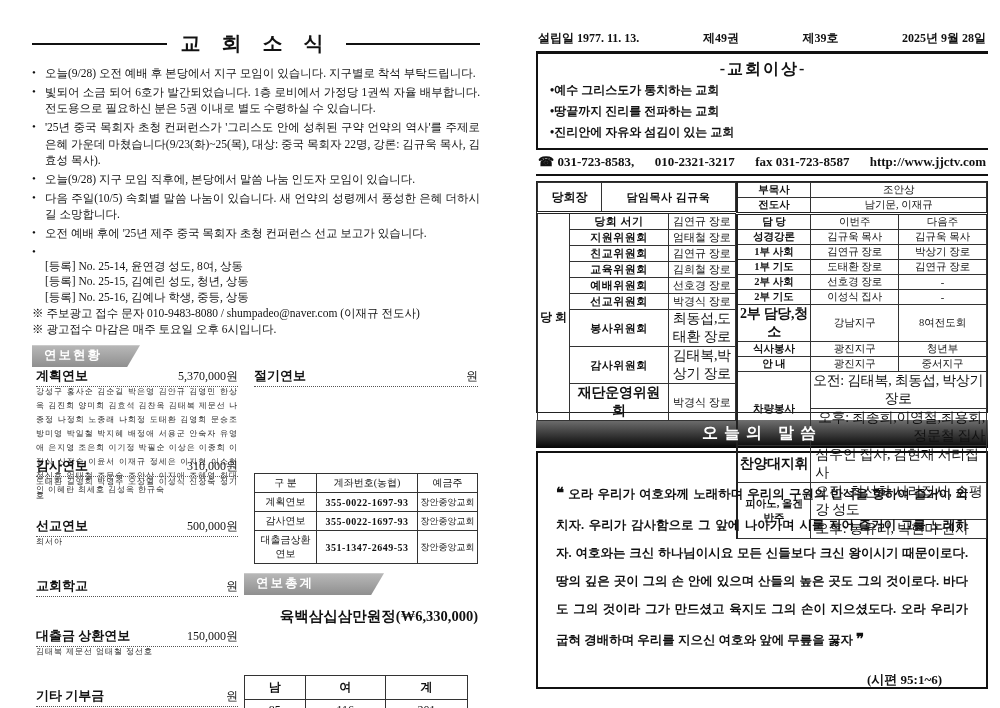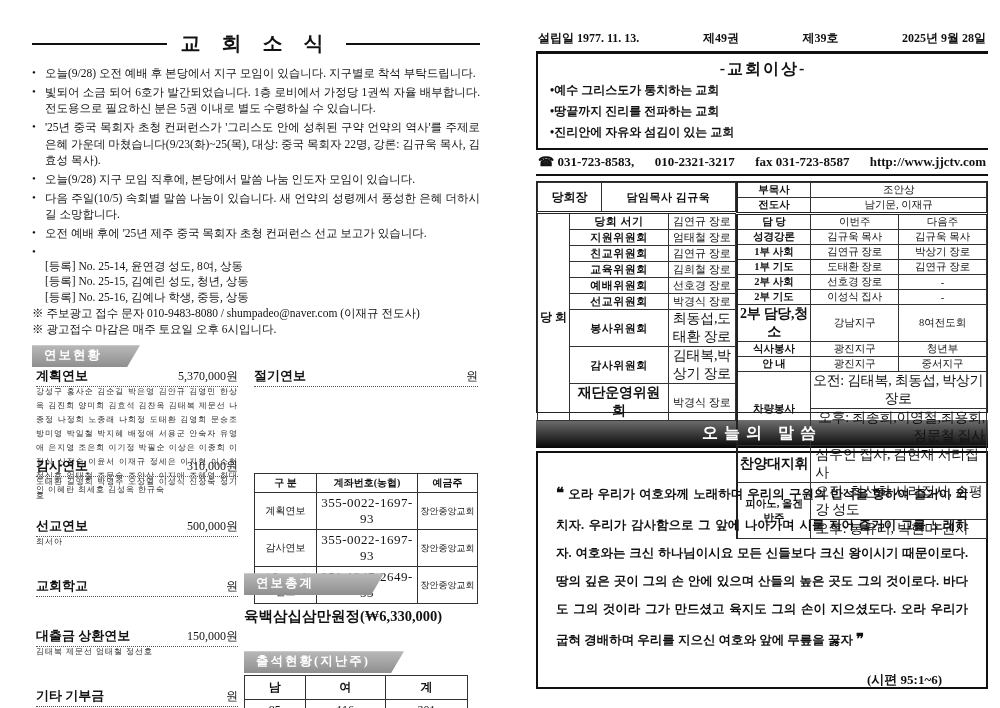--- a/index.html
+++ b/index.html
@@ -27,25 +27,25 @@
             clip-path:polygon(0 0,100% 0,calc(100% - 13px) 100%,0 100%); display:inline-block; }
   .ledger-row { position:absolute; display:flex; align-items:flex-end; border-bottom:1.3px dotted #555; padding-bottom:1px; }
   .ledger-label { font-weight:bold; font-size:13px; white-space:nowrap; }
   .leader { flex:1; }
   .ledger-amount { font-size:12px; white-space:nowrap; }
   .names { position:absolute; font-size:8px; color:#2b2b2b; line-height:1.75; letter-spacing:1px; text-align:justify; }
 
   table { border-collapse:collapse; }
   .acct-table { position:absolute; width:224px; font-size:10px; }
   .acct-table th, .acct-table td { border:1px solid #333; text-align:center; padding:2px 2px; }
-  .acct-table th { font-weight:bold; font-size:10px;text-align:center; }
-  .acct-num { font-family:"Liberation Serif",serif; font-weight:normal; font-size:13px; letter-spacing:0.5px; }
+  .acct-table th { font-weight:normal; font-size:10px;text-align:center; }
+  .acct-num { font-family:"Liberation Serif",serif; font-weight:bold; font-size:10px; letter-spacing:0.5px; }
   .acct-holder { font-size:9px; }
 
-  .total-amount { position:absolute; font-size:14.5px; font-weight:bold; text-align:left; }
+  .total-amount { position:absolute; font-size:14.5px; font-weight:bold; text-align:right; }
   .att-table { position:absolute; width:224px; font-size:12px; }
   .att-table th, .att-table td { border:1px solid #333; text-align:center; padding:3px 2px; }
 
   
   .right-page { position:absolute; left:536px; top:28px; width:452px; height:652px; }
   .issue-row { display:flex; justify-content:space-between; font-size:12px; font-weight:bold;
                padding:2px 2px 4px 2px; border-bottom:3px solid #111; white-space:nowrap; }
   .masthead { display:flex; min-height:92px; border-bottom:2.5px solid #111; }
   .mast-left { flex:0 0 53%; text-align:center; padding:6px 2px 4px 2px; }
   .denomination { font-size:11px; font-weight:bold; letter-spacing:5px; }
@@ -199,21 +199,20 @@
           <td>대출금상환연보</td>
           <td class="acct-num">351-1347-2649-53</td>
           <td class="acct-holder">장안중앙교회</td>
         </tr>
       </tbody>
         </table>
 
       <span class="banner" style="position:absolute;left:212px;top:228px;min-width:140px;">연보총계</span>
       <div class="total-amount" style="left:212px;top:262px;width:234px;">육백삼십삼만원정(₩6,330,000)</div>
 
-      <span class="banner" style="position:absolute;left:212px;top:306px;min-width:160px;">출석현황(지난주)</span>
       <table class="att-table" style="left:212px;top:330px;">
         <tbody>
             <tr>
           <th>남</th>
           <th>여</th>
           <th>계</th>
         </tr>
         <tr>
           <td>85</td>
           <td>116</td>

